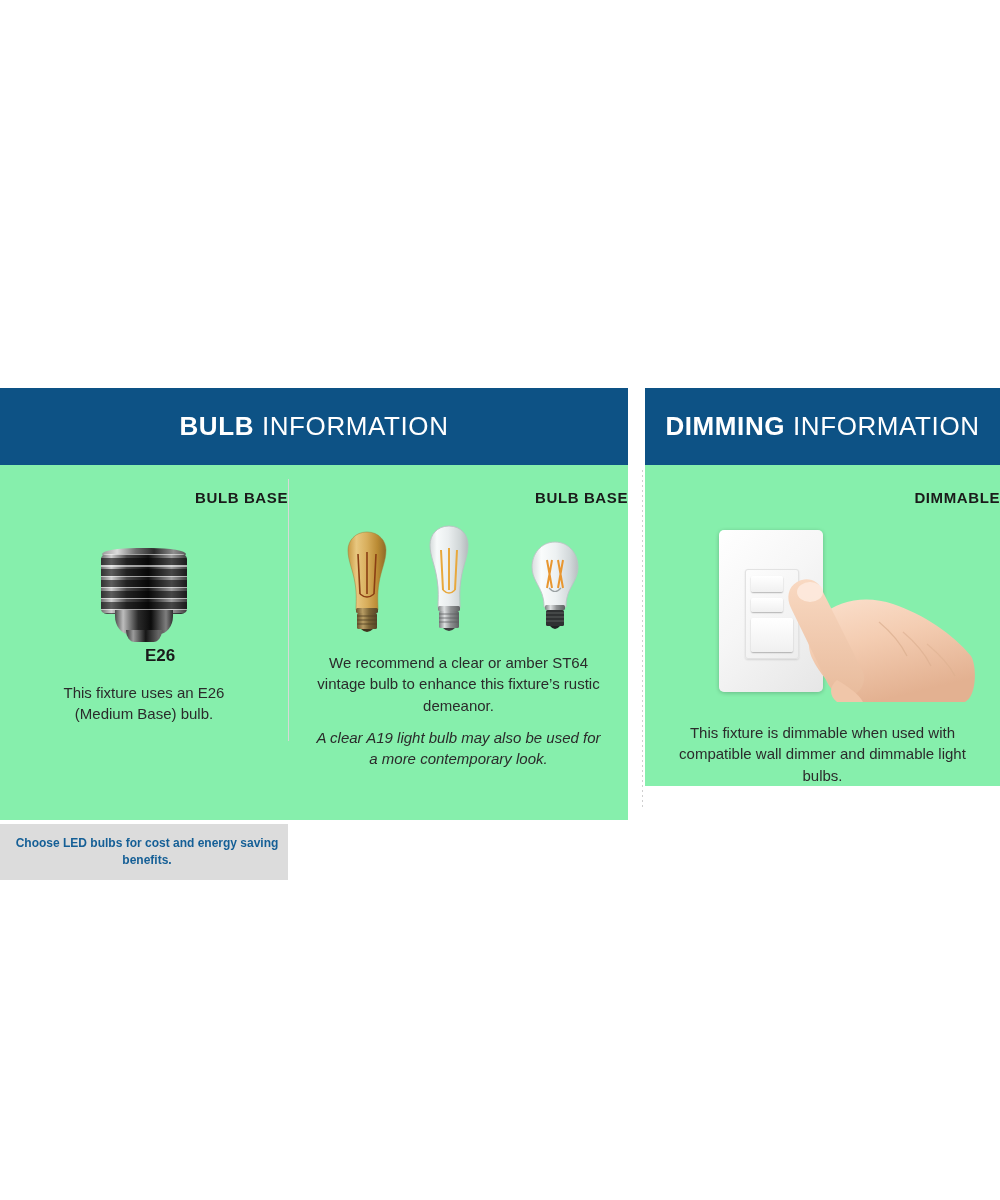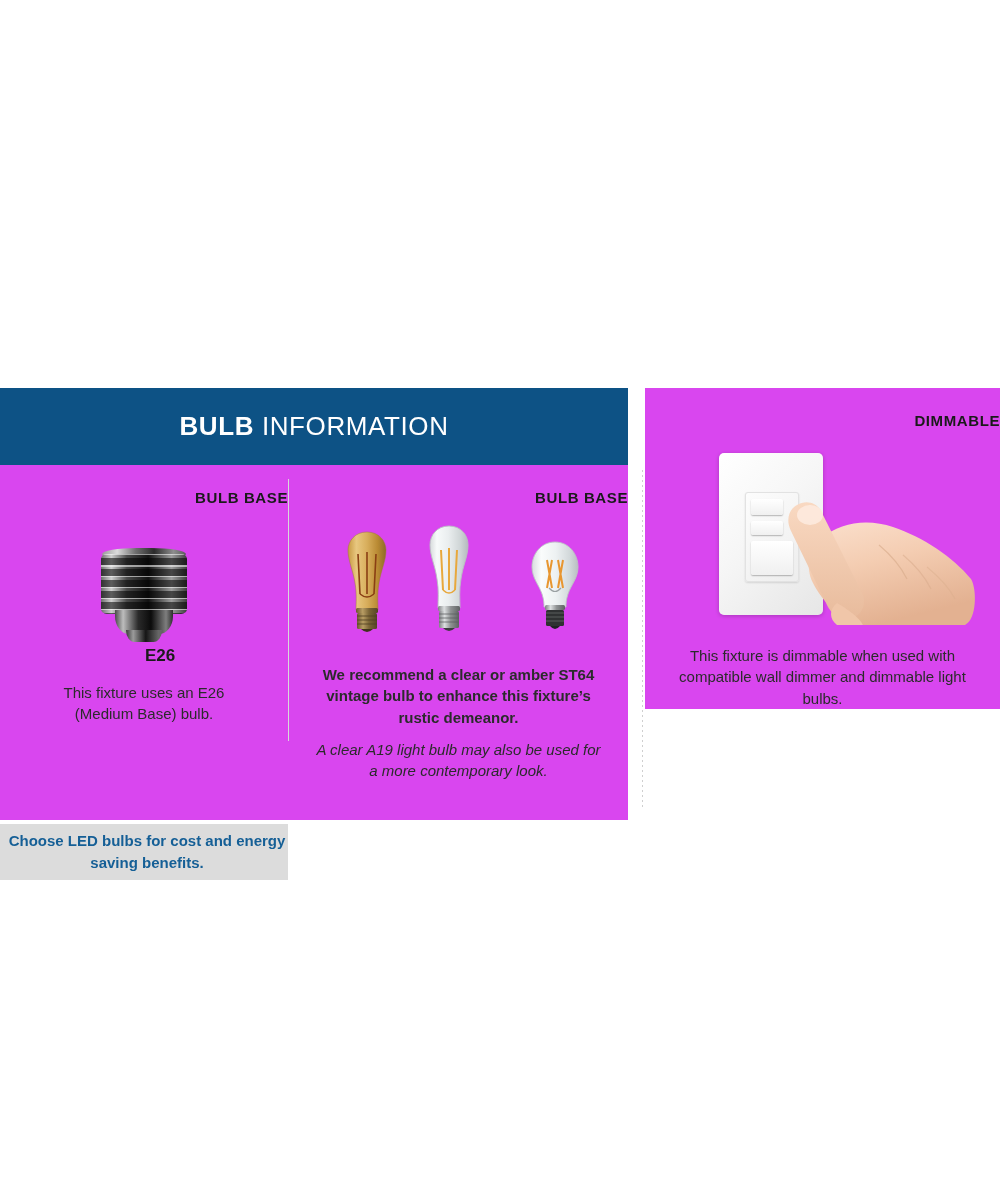--- a/index.html
+++ b/index.html
@@ -22,21 +22,21 @@
     left: 0;
     top: 388px;
     width: 1000px;
     height: 430px;
   }
 
   
   .panel {
     position: absolute;
     top: 0;
-    background: #d946ef;
+    background: #86efac;
   }
   #bulb-panel  { left: 0px;   width: 628px; }
   #dimming-panel { left: 645px; width: 355px; }
 
   .panel-header {
     background: #0d5285;
     height: 77px;
     display: flex;
     align-items: center;
     justify-content: center;
@@ -119,21 +119,21 @@
     top: 359px;
     width: 288px;
     height: 56px;
     background: #dcdcdc;
     display: flex;
     align-items: center;
     justify-content: center;
   }
   #led-callout .cta {
     text-align: center;
-    font-size: 15px;
+    font-size: 12px;
     font-weight: 700;
     line-height: 1.45;
     color: #155f96;
     margin-left: 6px;
   }
 
   
   #panel-dots {
     position: absolute;
     left: 642px;
@@ -345,37 +345,40 @@
                 <path d="M26 50 Q32 57 38 50" stroke="#9aa0a2" stroke-width="1.2" fill="none"></path>
                 <rect x="22" y="67" width="20" height="5" rx="1.5" fill="url(#silverBase)"></rect>
                 <rect x="23" y="72" width="18" height="16" rx="1.5" fill="#2f3132"></rect>
                 <path d="M23 75 H41 M23 79 H41 M23 83 H41" stroke="#6d7071" stroke-width="1" opacity="0.7"></path>
                 <path d="M27 88 Q32 94 37 88 Z" fill="#202223"></path>
               </svg>
             </div>
           </div>
 
 
-          <div class="blurb" style="margin:24px auto 0 auto;width:285px;font-weight:bold;">We recommend a clear or amber ST64 vintage bulb to enhance this fixture’s rustic demeanor.</div>
+          <div class="blurb" style="margin:12px auto 0 auto;width:285px;">We recommend a clear or amber ST64 vintage bulb to enhance this fixture’s rustic demeanor.</div>
 
           <div class="blurb" style="margin:11px auto 0 auto;width:295px;font-style:italic;">A clear A19 light bulb may also be used for a more contemporary look.</div>
         </div>
 
       </div>
 
       <div id="led-callout">
         <div class="cta">Choose LED bulbs for cost and energy saving benefits.</div>
       </div>
     </div>
   </section>
 
   <div id="panel-dots"></div>
 
   <section class="panel" id="dimming-panel">
 
+    <div class="panel-header">
+      <div class="htext"><b>DIMMING</b><span class="light"> INFORMATION</span></div>
+    </div>
 
     <div class="panel-body">
       <div class="col-title">DIMMABLE</div>
 
       <div id="dimmer-art">
         <div class="plate"></div>
         <div class="inner-frame"></div>
         <div class="rocker r1"></div>
         <div class="rocker r2"></div>
         <div class="rocker r3"></div>

